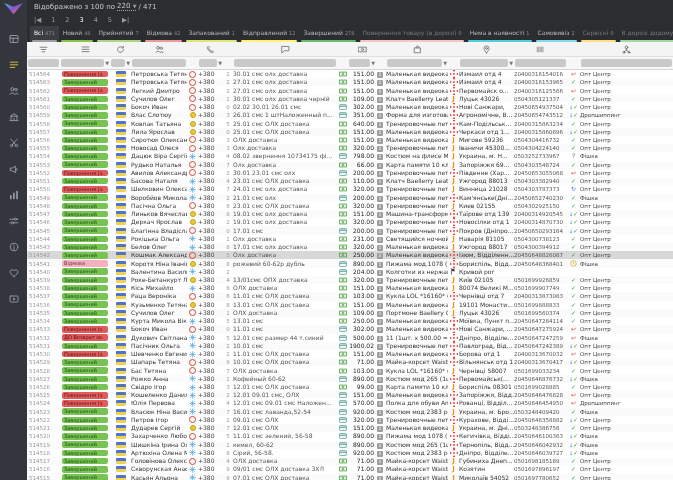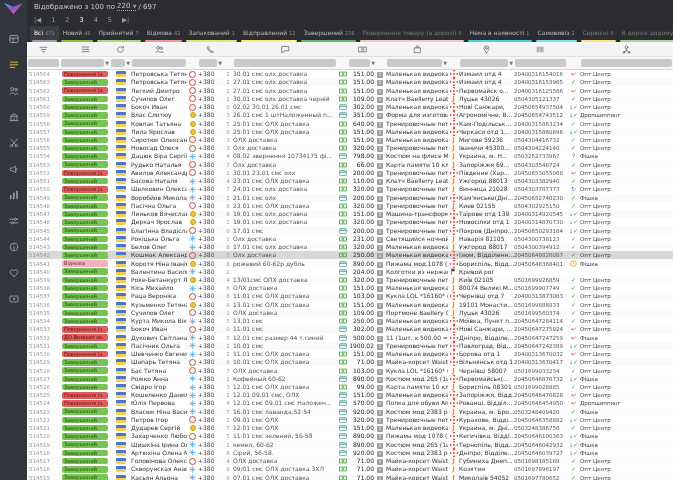--- a/index.html
+++ b/index.html
@@ -149,21 +149,21 @@
         </div>
       </div>
   </div>
 
   <div class="main">
     <div class="topbar">
       <span>Відображено з 100 по</span>
       <span class="disp-val">
         <span>220</span> <span class="caret">▼</span>
       </span>
-      <span>/ 697</span>
+      <span>/ 471</span>
     </div>
 
     <div class="pagebar" id="pagination">
         <span class="pg">|◀</span>
         <span class="pg">1</span>
         <span class="pg">2</span>
         <span class="pg cur">3</span>
         <span class="pg">4</span>
         <span class="pg">5</span>
         <span class="pg">▶|</span>

